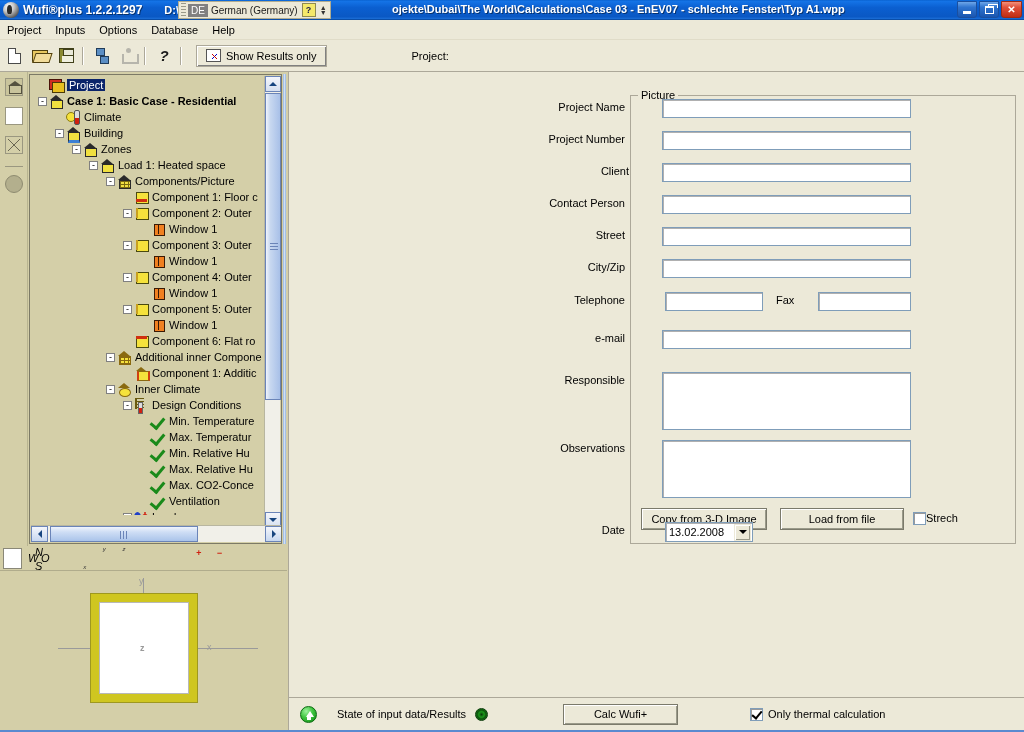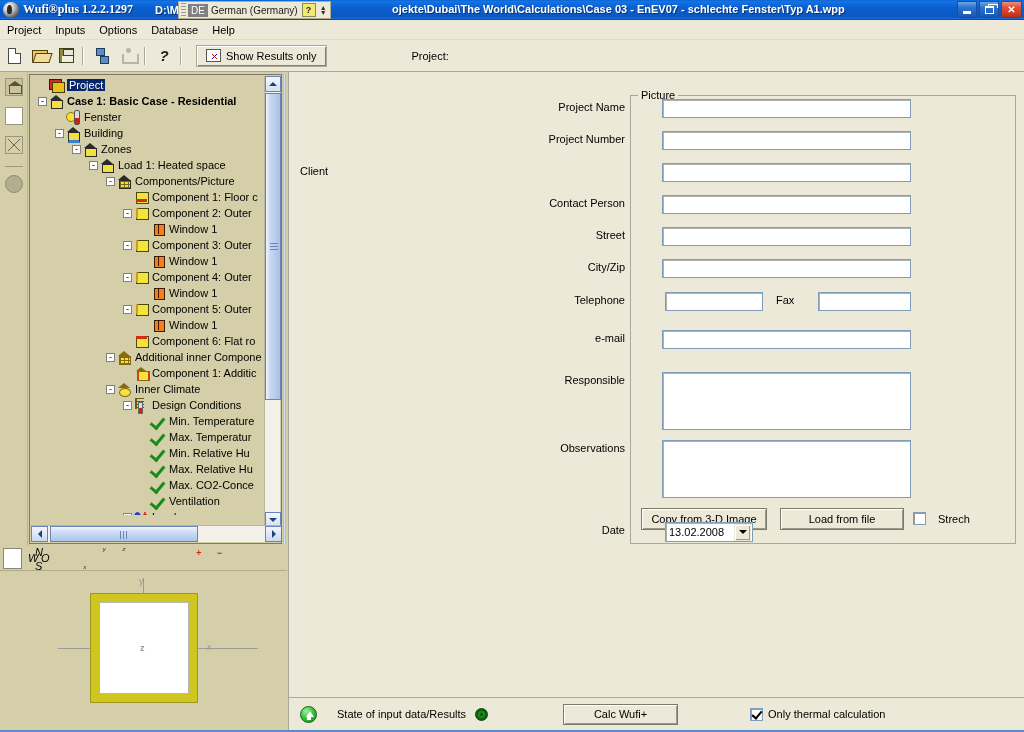--- a/index.html
+++ b/index.html
@@ -27,21 +27,20 @@
     position: relative;
   }
   #win-icon::after {
     content: ""; position: absolute; left: 4px; top: 3px;
     width: 5px; height: 9px; border-radius: 50% 50% 40% 40%;
     background: #2b2b2b;
   }
   #title-text {
     font-size: 12px; font-weight: bold; white-space: nowrap;
     text-shadow: 1px 1px 0 rgba(0,0,0,0.45);
-    font-family: Liberation Serif, serif;
   }
   #title-path1 {
     font-size: 11px; font-weight: bold; margin-left: 22px; white-space: nowrap;
     text-shadow: 1px 1px 0 rgba(0,0,0,0.45);
   }
   
   #langbar {
     position: absolute; left: 178px; top: 1px; height: 18px;
     display: flex; align-items: center;
     background: #ece9d8;
@@ -479,21 +478,21 @@
       <div class="tnode">
         <span class="tindent" style="width: 6px;"></span>
         <span class="texp">-</span>
         <span class="ticon ic-house"></span>
         <span class="tlabel bold">Case 1: Basic Case - Residential</span>
       </div>
       <div class="tnode">
         <span class="tindent" style="width: 23px;"></span>
         <span class="tnoexp"></span>
         <span class="ticon ic-climate"></span>
-        <span class="tlabel">Fenster</span>
+        <span class="tlabel">Climate</span>
       </div>
       <div class="tnode">
         <span class="tindent" style="width: 23px;"></span>
         <span class="texp">-</span>
         <span class="ticon ic-house blue"></span>
         <span class="tlabel">Building</span>
       </div>
       <div class="tnode">
         <span class="tindent" style="width: 40px;"></span>
         <span class="texp">-</span>
@@ -723,37 +722,37 @@
 </div>
 <div class="axlabel" style="left:140px;top:643px;z-index:5;font-weight:bold">z</div>
 
 <div id="mainpanel">
 
   <div id="picture-group">
     <div id="picture-legend">Picture</div>
     <div id="picture-canvas"></div>
     <div class="gbtn" style="position:absolute;left:10px;top:412px;width:126px;height:22px">Copy from 3-D Image</div>
     <div class="gbtn" style="position:absolute;left:149px;top:412px;width:124px;height:22px">Load from file</div>
-    <div style="position:absolute;left:282px;top:416px;display:flex;align-items:center;gap:12px">
+    <div style="position:absolute;left:282px;top:416px;display:flex;align-items:flex-start;gap:0">
       <span class="cbox"></span>
       <span style="font-size:11px;color:#000">Strech</span>
     </div>
   </div>
 
   <div class="frow" style="left:0px;top:29px;width:336px;justify-content:flex-end">
     <span class="flabel">Project Name</span>
   </div>
   <div class="finput" style="position:absolute;left:373px;top:27px;width:249px;"></div>
 
   <div class="frow" style="left:0px;top:61px;width:336px;justify-content:flex-end">
     <span class="flabel">Project Number</span>
   </div>
   <div class="finput" style="position:absolute;left:373px;top:59px;width:249px;"></div>
 
-  <div class="frow" style="left:11px;top:93px;width:336px;">
+  <div class="frow" style="left:4px;top:93px;width:336px;justify-content:flex-end">
     <span class="flabel">Client</span>
   </div>
   <div class="finput" style="position:absolute;left:373px;top:91px;width:249px;"></div>
 
   <div class="frow" style="left:0px;top:125px;width:336px;justify-content:flex-end">
     <span class="flabel">Contact Person</span>
   </div>
   <div class="finput" style="position:absolute;left:373px;top:123px;width:249px;"></div>
 
   <div class="frow" style="left:0px;top:157px;width:336px;justify-content:flex-end">

